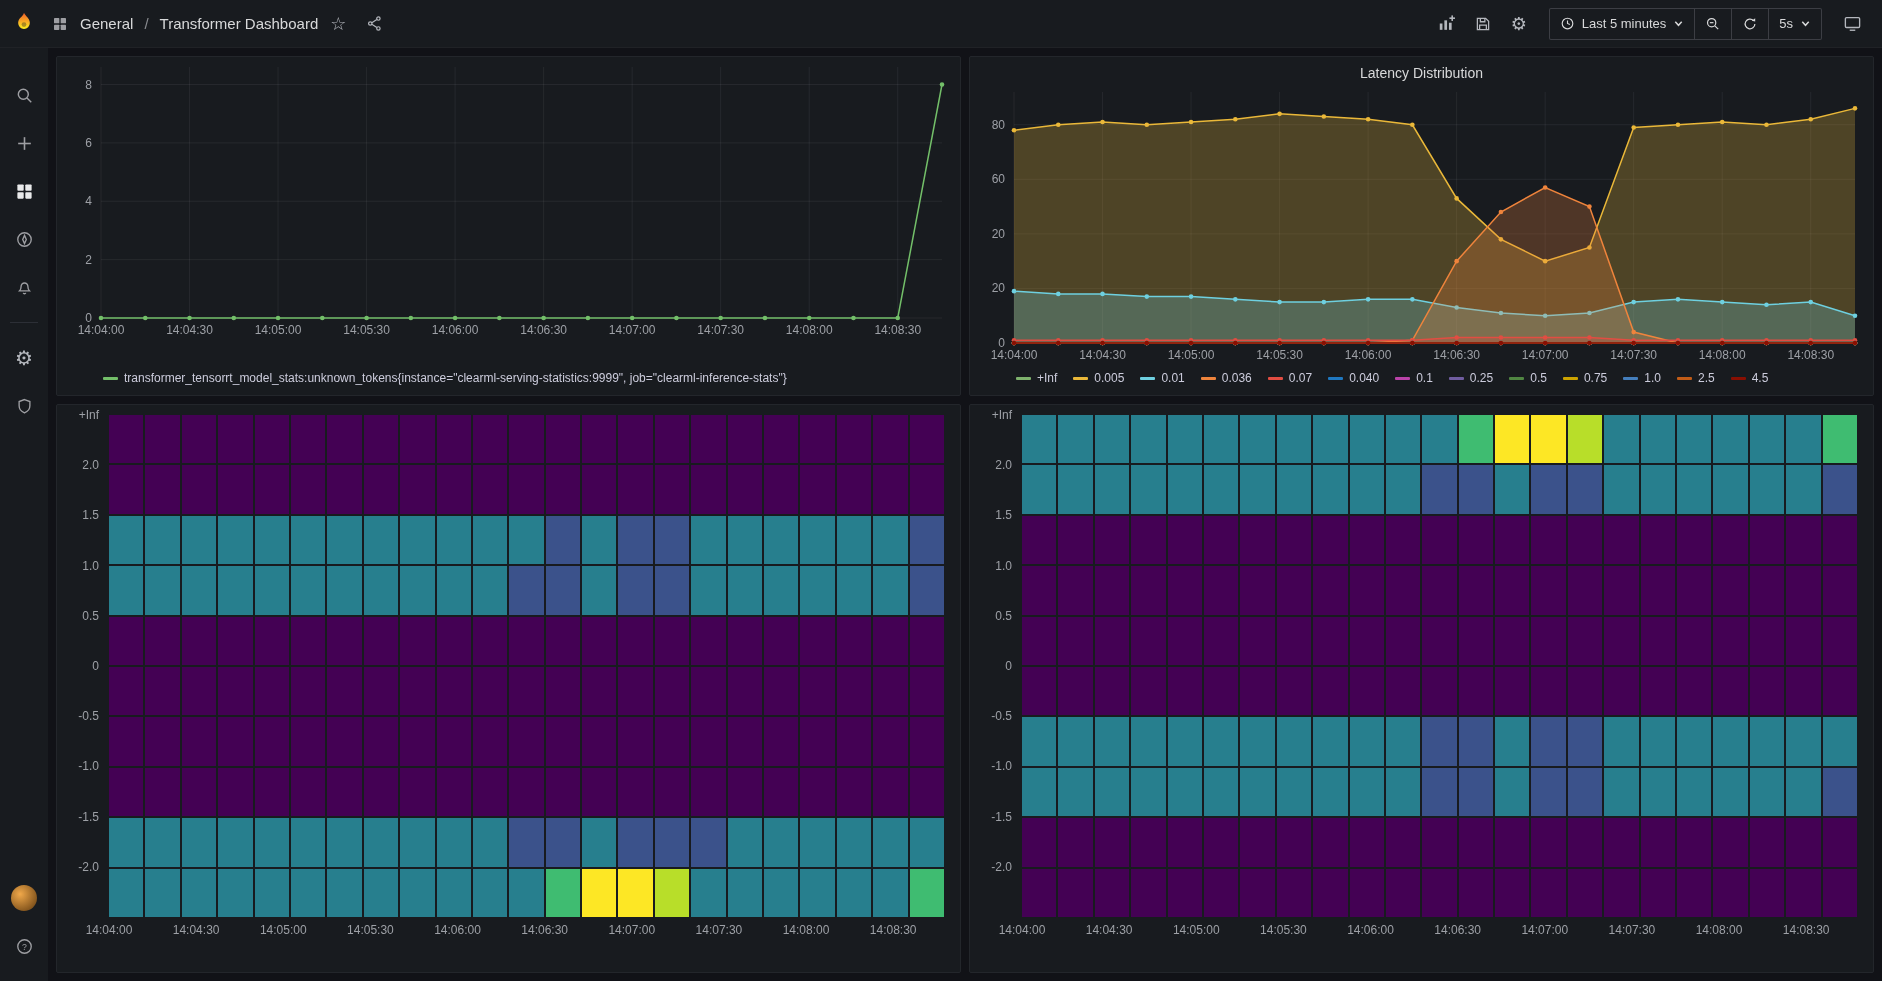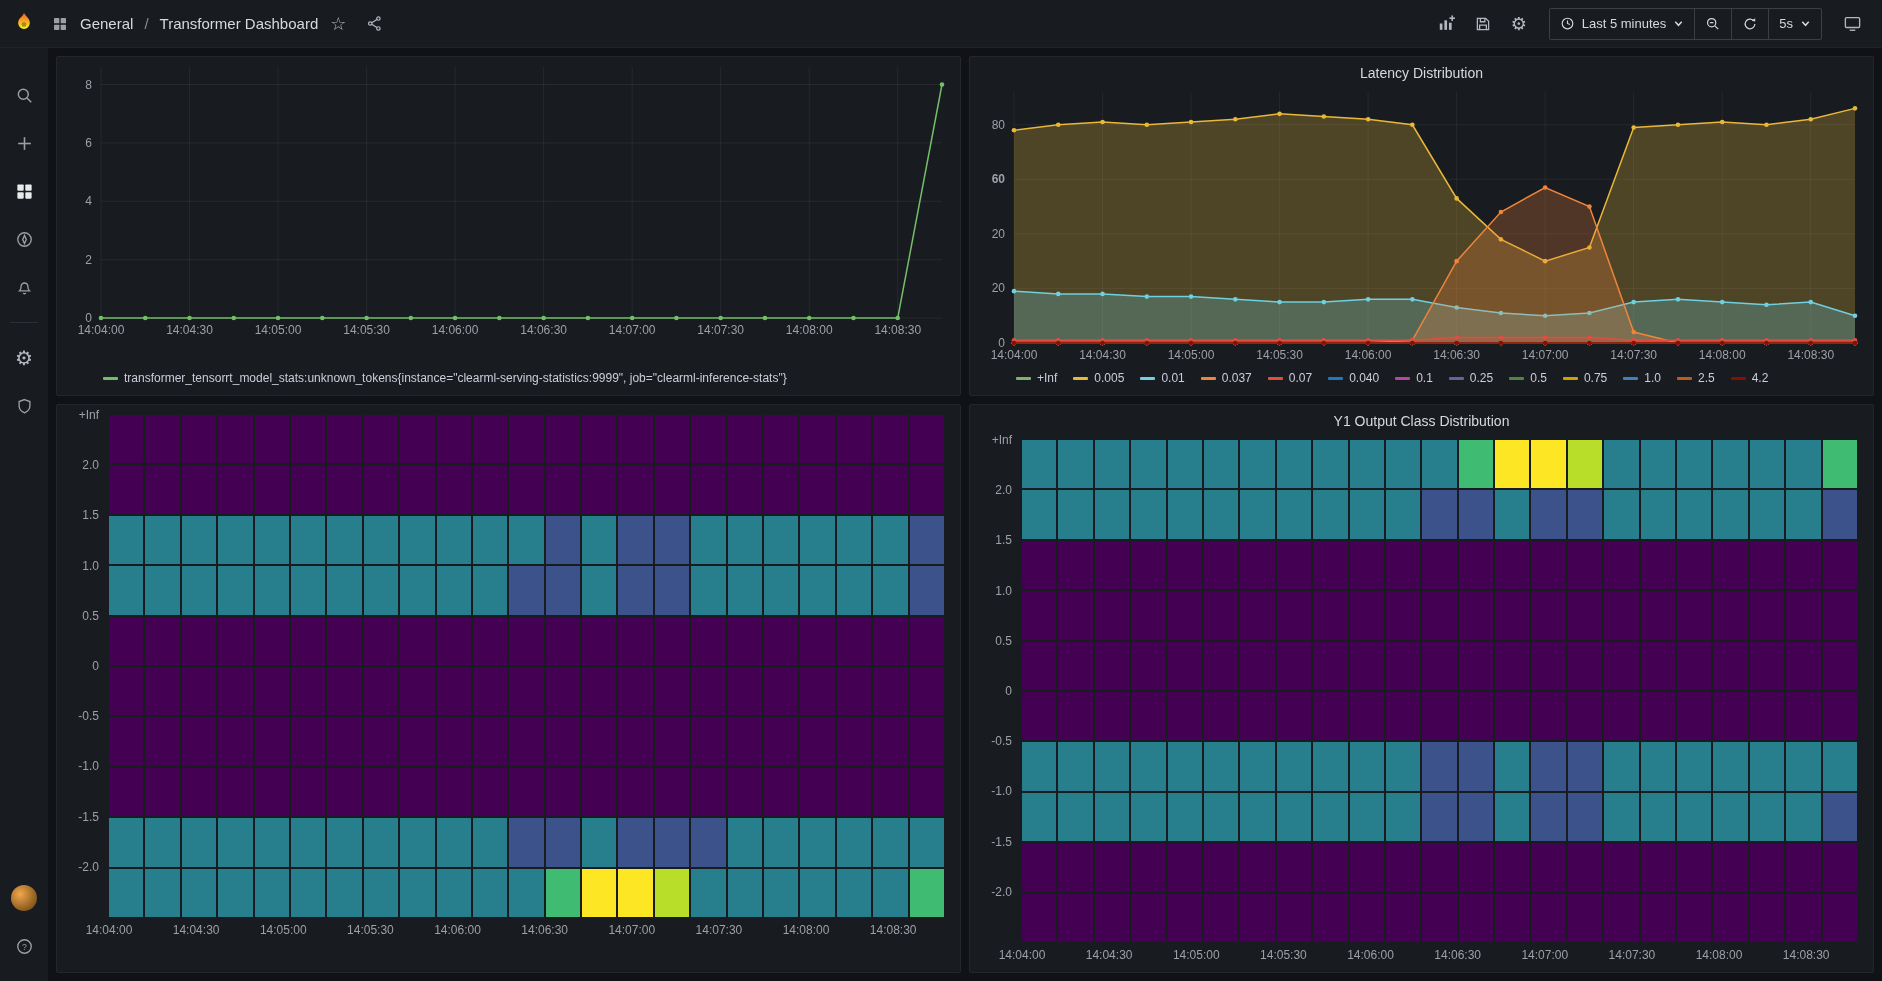--- a/index.html
+++ b/index.html
@@ -579,39 +579,39 @@
         <div class="tick xlab" style="left: 299.579px; top: 262px;">14:05:30</div>
         <div class="tick xlab" style="left: 388.105px; top: 262px;">14:06:00</div>
         <div class="tick xlab" style="left: 476.632px; top: 262px;">14:06:30</div>
         <div class="tick xlab" style="left: 565.158px; top: 262px;">14:07:00</div>
         <div class="tick xlab" style="left: 653.684px; top: 262px;">14:07:30</div>
         <div class="tick xlab" style="left: 742.211px; top: 262px;">14:08:00</div>
         <div class="tick xlab" style="left: 830.737px; top: 262px;">14:08:30</div>
         <div class="tick ylab" style="top: 250px; width: 25px;">0</div>
         <div class="tick ylab" style="top: 195.435px; width: 25px;">20</div>
         <div class="tick ylab" style="top: 140.87px; width: 25px;">20</div>
-        <div class="tick ylab" style="top: 86.3043px; width: 25px; font-weight: bold;">60</div>
+        <div class="tick ylab" style="top: 86.3043px; width: 25px;">60</div>
         <div class="tick ylab" style="top: 31.7391px; width: 25px;">80</div>
       </div>
     <div class="legend">
         <span class="leg-item">
           <span class="leg-mark" style="background: rgb(126, 178, 109);"></span>
           <span>+Inf</span>
         </span>
         <span class="leg-item">
           <span class="leg-mark" style="background: rgb(234, 184, 57);"></span>
           <span>0.005</span>
         </span>
         <span class="leg-item">
           <span class="leg-mark" style="background: rgb(110, 208, 224);"></span>
           <span>0.01</span>
         </span>
         <span class="leg-item">
           <span class="leg-mark" style="background: rgb(239, 132, 60);"></span>
-          <span>0.037</span>
+          <span>0.036</span>
         </span>
         <span class="leg-item">
           <span class="leg-mark" style="background: rgb(226, 77, 66);"></span>
           <span>0.07</span>
         </span>
         <span class="leg-item">
           <span class="leg-mark" style="background: rgb(31, 120, 193);"></span>
           <span>0.040</span>
         </span>
         <span class="leg-item">
@@ -633,21 +633,21 @@
         <span class="leg-item">
           <span class="leg-mark" style="background: rgb(68, 126, 188);"></span>
           <span>1.0</span>
         </span>
         <span class="leg-item">
           <span class="leg-mark" style="background: rgb(193, 92, 23);"></span>
           <span>2.5</span>
         </span>
         <span class="leg-item">
           <span class="leg-mark" style="background: rgb(137, 15, 2);"></span>
-          <span>4.2</span>
+          <span>4.5</span>
         </span>
       </div>
   </section>
 
   <section class="panel">
     <div class="hm-box">
         <div class="hm-grid" style="left: 42px; top: 6px; width: 835px; height: 502px; grid-template-columns: repeat(23, 1fr); grid-template-rows: repeat(10, 1fr);">
           <div class="hm-cell" style="background: rgb(68, 1, 84);"></div>
           <div class="hm-cell" style="background: rgb(68, 1, 84);"></div>
           <div class="hm-cell" style="background: rgb(68, 1, 84);"></div>
@@ -896,21 +896,20 @@
         <div class="tick xlab" style="left: 390.522px; top: 514px;">14:06:00</div>
         <div class="tick xlab" style="left: 477.652px; top: 514px;">14:06:30</div>
         <div class="tick xlab" style="left: 564.783px; top: 514px;">14:07:00</div>
         <div class="tick xlab" style="left: 651.913px; top: 514px;">14:07:30</div>
         <div class="tick xlab" style="left: 739.043px; top: 514px;">14:08:00</div>
         <div class="tick xlab" style="left: 826.174px; top: 514px;">14:08:30</div>
       </div>
   </section>
 
   <section class="panel">
-    <h2 class="ptitle">Y1 Output Class Distribution</h2>
     <div class="hm-box">
         <div class="hm-grid" style="left: 42px; top: 6px; width: 835px; height: 502px; grid-template-columns: repeat(23, 1fr); grid-template-rows: repeat(10, 1fr);">
           <div class="hm-cell" style="background: rgb(39, 127, 142);"></div>
           <div class="hm-cell" style="background: rgb(39, 127, 142);"></div>
           <div class="hm-cell" style="background: rgb(39, 127, 142);"></div>
           <div class="hm-cell" style="background: rgb(39, 127, 142);"></div>
           <div class="hm-cell" style="background: rgb(39, 127, 142);"></div>
           <div class="hm-cell" style="background: rgb(39, 127, 142);"></div>
           <div class="hm-cell" style="background: rgb(39, 127, 142);"></div>
           <div class="hm-cell" style="background: rgb(39, 127, 142);"></div>

